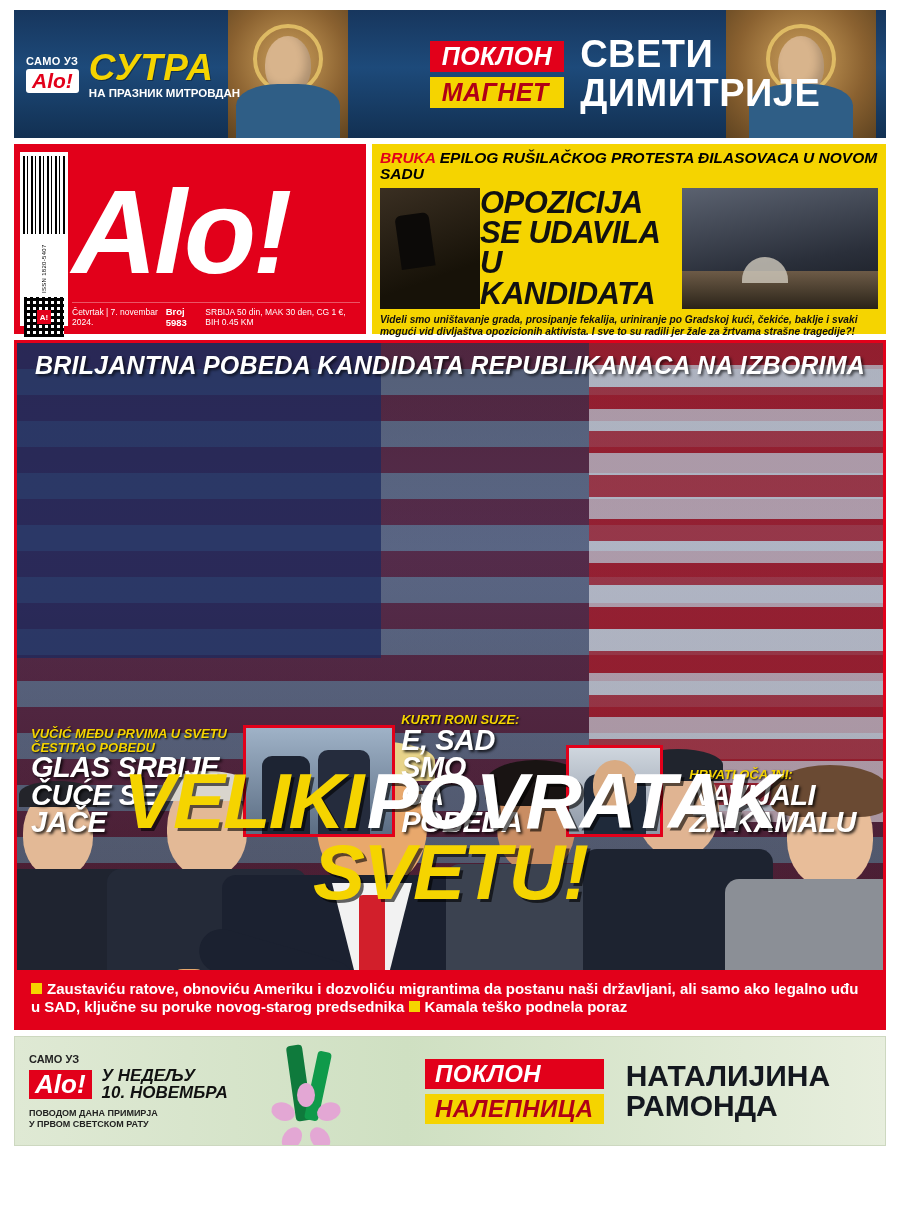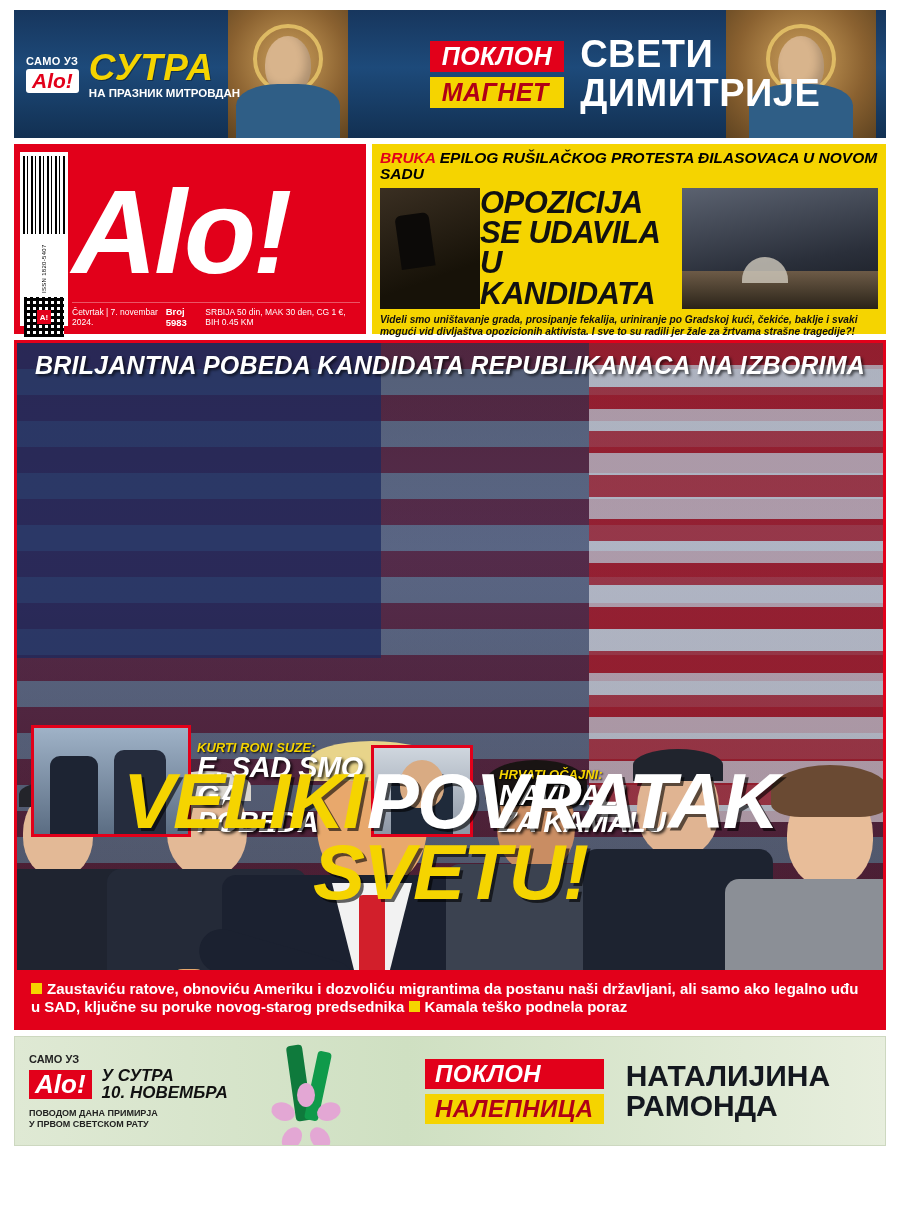--- a/index.html
+++ b/index.html
@@ -427,20 +427,25 @@
         <div class="body"></div>
     </div>
     <div class="figure f-melania">
       <div class="head">
           <div class="hair"></div>
         </div>
         <div class="body"></div>
     </div>
 
     <div class="side-stories">
+      <div class="story" style="width:218px">
+        <div class="italic-kicker">VUČIĆ MEĐU PRVIMA U SVETU ČESTITAO POBEDU</div>
+        <div class="big">GLAS SRBIJE</div>
+        <div class="big">ČUĆE SE JAČE</div>
+      </div>
       <div class="story-photo ph-vucic"></div>
       <div class="story" style="width:168px">
         <div class="italic-kicker">KURTI RONI SUZE:</div>
         <div class="big">E, SAD SMO</div>
         <div class="big">GA POBEDA</div>
       </div>
       <div class="story-photo ph-kurti"></div>
       <div class="story" style="width:190px;margin-left:20px">
         <div class="italic-kicker">HRVATI OČAJNI:</div>
         <div class="big">NAVIJALI</div>
@@ -459,21 +464,21 @@
       <span class="sq"></span><span>Kamala teško podnela poraz</span>
     </div>
   </div>
 
   <div class="bottom-strip">
     <div class="bs-left">
       <div class="bs-samo">САМО УЗ</div>
       <div style="display:flex;align-items:center;gap:10px">
         <div class="bs-alo">Alo!</div>
         <div class="bs-date">
-          <div>У СУТРА</div>
+          <div>У НЕДЕЉУ</div>
           <div>10. НОВЕМБРА</div>
         </div>
       </div>
       <div class="bs-small" style="white-space:pre-line">ПОВОДОМ ДАНА ПРИМИРЈА
 У ПРВОМ СВЕТСКОМ РАТУ</div>
     </div>
 
     <div class="bs-flower">
       <div class="ribbon"></div>
       <div class="ribbon2"></div>

